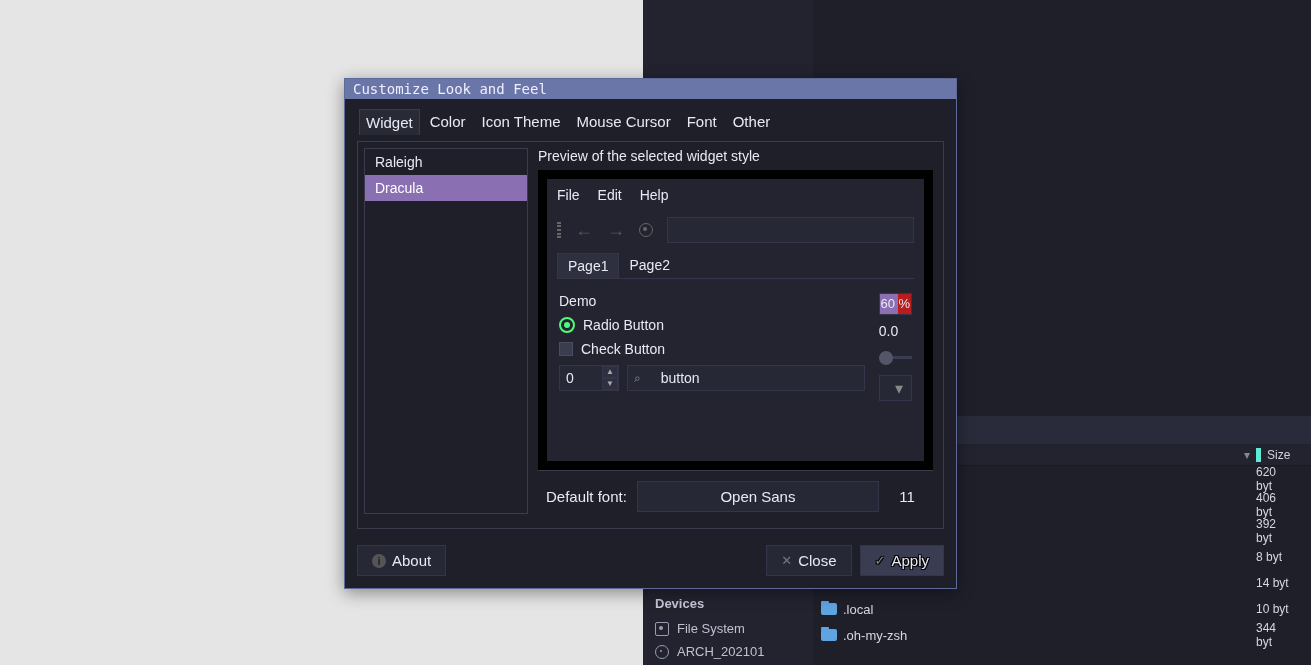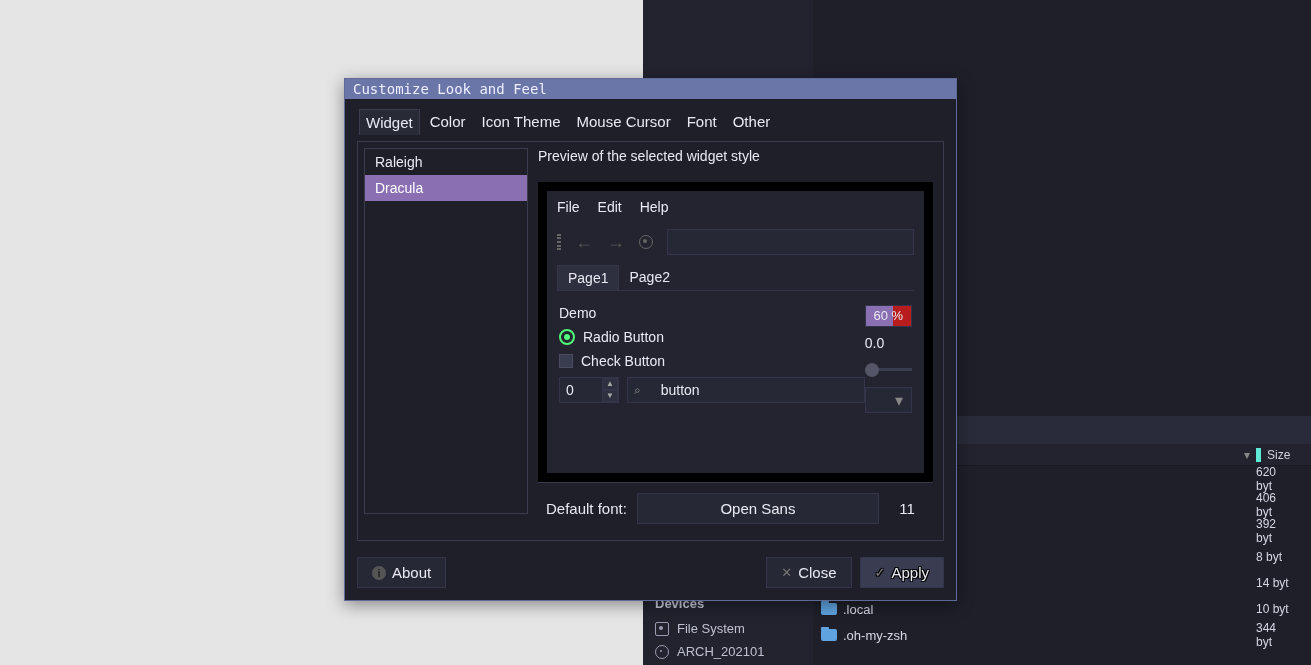--- a/index.html
+++ b/index.html
@@ -67,38 +67,38 @@
   display:flex; flex-direction:column;
 }
 .body-row { display:flex; }
 .theme-list {
   width: 164px; border:1px solid #3a3c4d; margin: 6px 0 6px 6px;
   background:#1e1f29; color:#e8e9f2; font-size: 14px;
 }
 .theme-item { padding: 5px 10px; }
 .theme-item.selected { background:#8b6fb3; color:#fff; }
 .preview-col { flex:1; padding: 6px 10px; }
-.preview-label { color:#e8e9f2; font-size:14px; margin-bottom:18px; }
+.preview-label { color:#e8e9f2; font-size:14px; margin-bottom:6px; }
 
 .preview-box {
   background:#000; border:1px solid #000; padding: 8px; height: 300px;
 }
 .prev-inner { background:#23242f; height:100%; padding: 4px 10px; display:flex; flex-direction:column; gap:6px; }
 .pmenu { display:flex; gap:18px; color:#e8e9f2; font-size:14px; padding:4px 0; }
 .ptoolbar { display:flex; align-items:center; gap:14px; padding:4px 0; }
 .tb-handle { width:4px; height:16px; border-left:2px dotted #666; border-right:2px dotted #666; }
 .tb-arrow { color:#555; font-size:18px; }
 .tb-radio { width:14px; height:14px; border:1.5px solid #666; border-radius:50%; position:relative; }
 .tb-radio::after{content:'';position:absolute;left:3px;top:3px;width:4px;height:4px;background:#666;border-radius:50%;}
 .tb-entry { flex:1; height:26px; background:#272835; border:1px solid #34354a; }
 
 .ptab-strip { display:flex; border-bottom:1px solid #34354a; }
 .ptab { padding:4px 10px; font-size:14px; color:#e8e9f2; }
 .ptab.active { background:#2e2f3f; border:1px solid #34354a; border-bottom:none; }
-.pcontent { display:flex; padding:8px 2px; }
+.pcontent { display:flex; gap:14px; padding:8px 2px; }
 .pleft { flex:1; display:flex; flex-direction:column; gap:8px; }
 .pright { flex:1; display:flex; flex-direction:column; gap:8px; }
 .pframe-label { color:#e8e9f2; font-size:14px; }
 .radio-row,.check-row { display:flex; align-items:center; gap:8px; color:#e8e9f2; font-size:14px; }
 .radio-dot { width:16px; height:16px; border:2px solid #50fa7b; border-radius:50%; display:flex; align-items:center; justify-content:center; }
 .radio-dot::after{content:'';width:6px;height:6px;background:#50fa7b;border-radius:50%;}
 .check-box { width:14px; height:14px; background:#3a3c50; border:1px solid #4a4c60; }
 .spin-row { display:flex; gap:8px; }
 .spin { display:flex; background:#272835; border:1px solid #34354a; align-items:center; }
 .spin input { width:42px; background:transparent; border:none; color:#e8e9f2; font-size:14px; padding:4px 6px; outline:none; }

